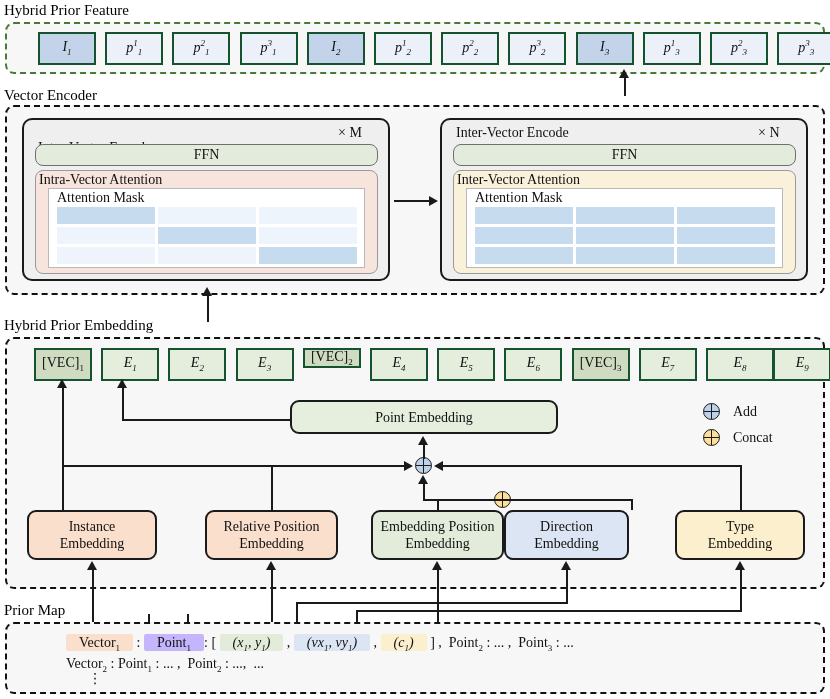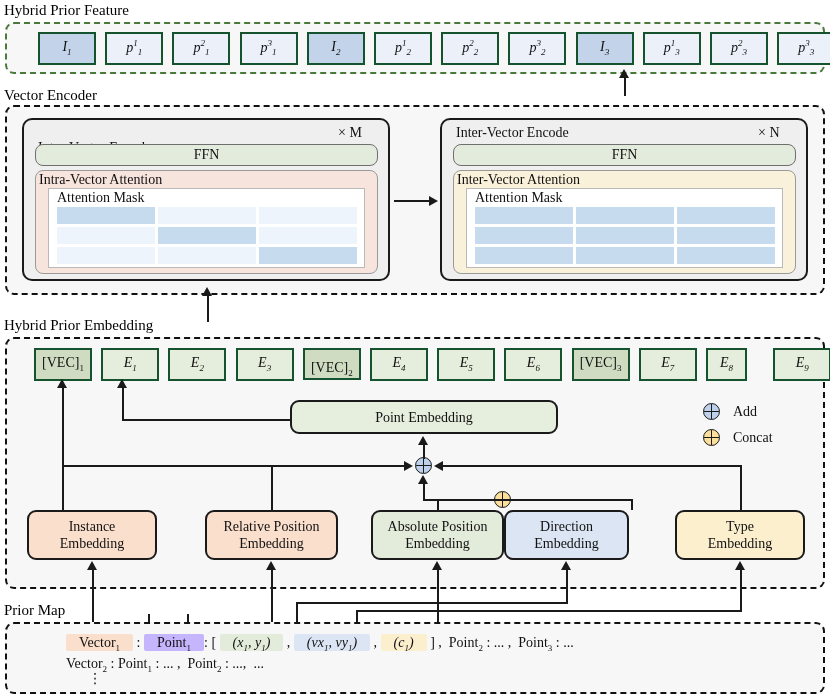--- a/index.html
+++ b/index.html
@@ -198,39 +198,39 @@
       </div>
       <div class="tok green-l" style="left: 101.2px; top: 348px; width: 58px; height: 33px;">
         <span class="it">E<sub>1</sub></span>
       </div>
       <div class="tok green-l" style="left: 168.4px; top: 348px; width: 58px; height: 33px;">
         <span class="it">E<sub>2</sub></span>
       </div>
       <div class="tok green-l" style="left: 235.6px; top: 348px; width: 58px; height: 33px;">
         <span class="it">E<sub>3</sub></span>
       </div>
-      <div class="tok green-d" style="left: 302.8px; top: 348px; width: 58px; height: 32px; align-items: flex-end;">
+      <div class="tok green-d" style="left: 302.8px; top: 348px; width: 58px; height: 20px;">
         <span>[VEC]<sub>2</sub></span>
       </div>
       <div class="tok green-l" style="left: 370px; top: 348px; width: 58px; height: 33px;">
         <span class="it">E<sub>4</sub></span>
       </div>
       <div class="tok green-l" style="left: 437.2px; top: 348px; width: 58px; height: 33px;">
         <span class="it">E<sub>5</sub></span>
       </div>
       <div class="tok green-l" style="left: 504.4px; top: 348px; width: 58px; height: 33px;">
         <span class="it">E<sub>6</sub></span>
       </div>
       <div class="tok green-d" style="left: 571.6px; top: 348px; width: 58px; height: 33px;">
         <span>[VEC]<sub>3</sub></span>
       </div>
       <div class="tok green-l" style="left: 638.8px; top: 348px; width: 58px; height: 33px;">
         <span class="it">E<sub>7</sub></span>
       </div>
-      <div class="tok green-l" style="left: 706px; top: 348px; width: 41px; height: 33px;">
+      <div class="tok green-l" style="left: 706px; top: 348px; width: 68px; height: 33px;">
         <span class="it">E<sub>8</sub></span>
       </div>
       <div class="tok green-l" style="left: 773.2px; top: 348px; width: 58px; height: 33px;">
         <span class="it">E<sub>9</sub></span>
       </div>
     </div>
 
   <div class="emb ptemb" style="left:290px;top:400px;width:268px;height:34px;">
     <span>Point Embedding</span>
   </div>
@@ -268,21 +268,21 @@
 
   <div class="emb peach" style="left:27px;top:510px;width:130px;height:50px;">
     <span>Instance</span>
     <span>Embedding</span>
   </div>
   <div class="emb peach" style="left:205px;top:510px;width:133px;height:50px;">
     <span>Relative Position</span>
     <span>Embedding</span>
   </div>
   <div class="emb greenp" style="left:371px;top:510px;width:133px;height:50px;">
-    <span>Absolute Position</span>
+    <span>Embedding Position</span>
     <span>Embedding</span>
   </div>
   <div class="emb bluep" style="left:504px;top:510px;width:125px;height:50px;">
     <span>Direction</span>
     <span>Embedding</span>
   </div>
   <div class="emb yellowp" style="left:675px;top:510px;width:130px;height:50px;">
     <span>Type</span>
     <span>Embedding</span>
   </div>

